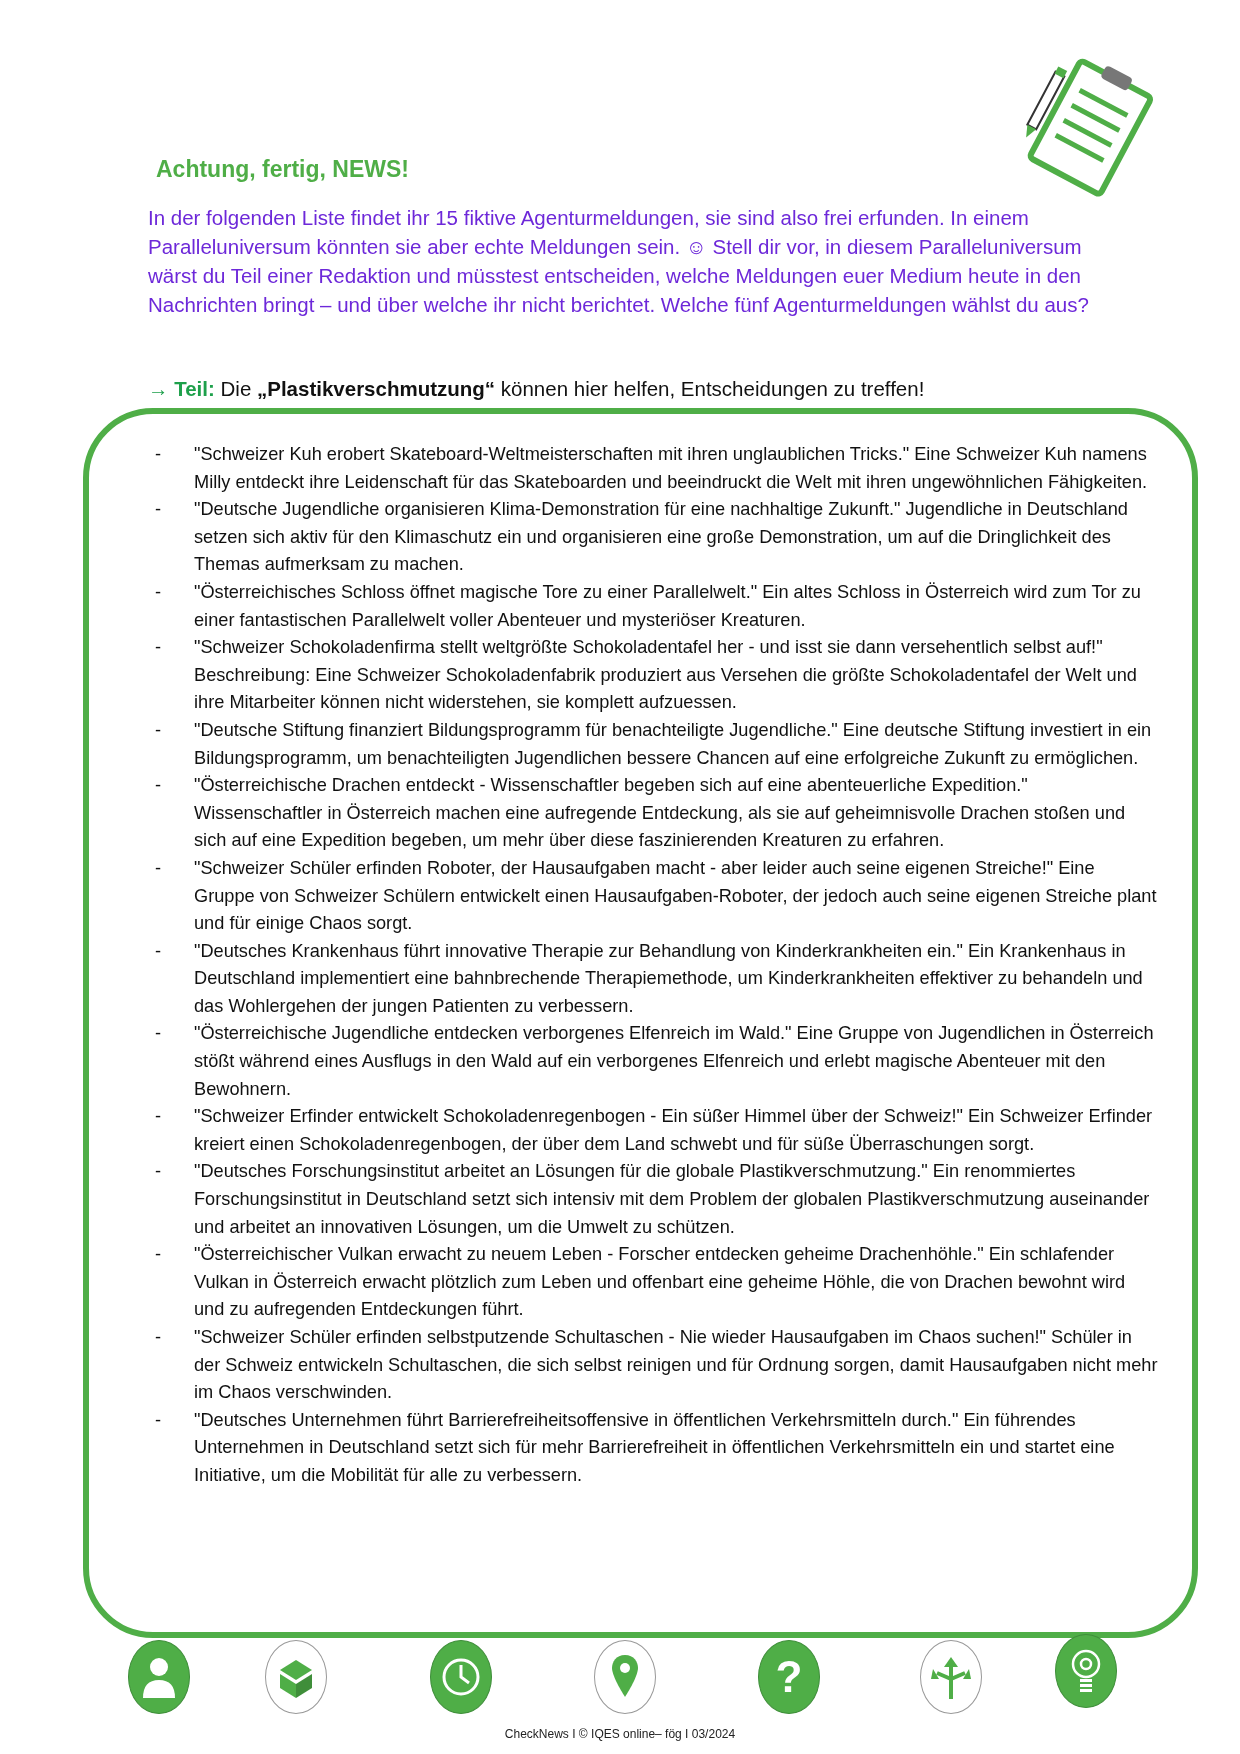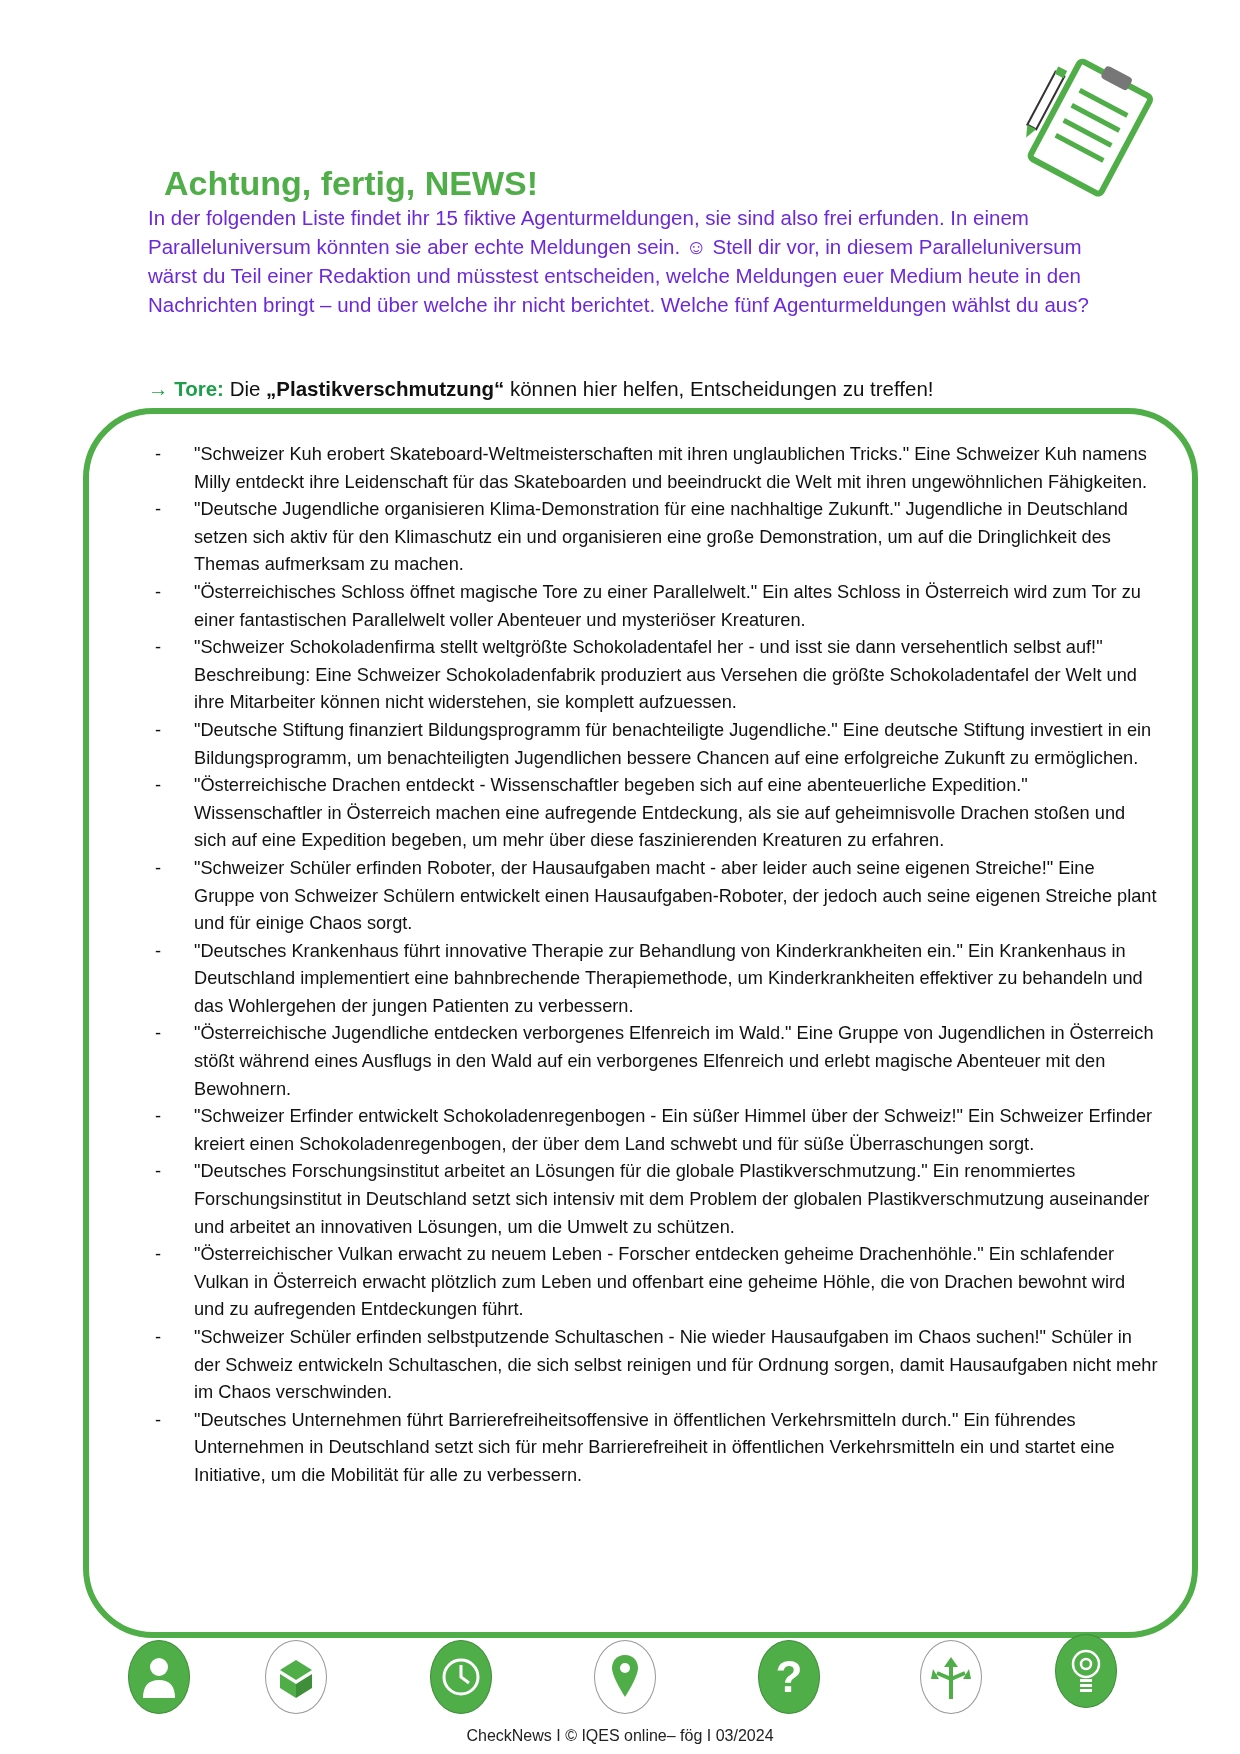--- a/index.html
+++ b/index.html
@@ -1,37 +1,37 @@
 <!DOCTYPE html>
 <html><head>
 <meta charset="utf-8">
 <style>
   html, body { margin:0; padding:0; background:#ffffff; }
   body { width:1240px; height:1754px; position:relative; overflow:hidden;
          font-family:"Liberation Sans", sans-serif; color:#111; }
   .clipboard { position:absolute; left:1005px; top:52px; width:150px; height:150px; }
-  .title { position:absolute; left:148px; top:148px; margin:16px;
-           font-size:34px; font-weight:bold; color:#4fae47; letter-spacing:0; }
+  .title { position:absolute; left:148px; top:148px; margin:8px;
+           font-size:23px; font-weight:bold; color:#4fae47; letter-spacing:0; }
   .intro { position:absolute; left:148px; top:203px; width:960px; margin:0;
            font-size:20.5px; line-height:29px; color:#6d28d9; }
   .tip { position:absolute; left:148px; top:374px; margin:0; font-size:20.5px; line-height:29px; }
   .tip .arrow, .tip .tip-label { color:#1ea04b; font-weight:bold; }
   .tip .tip-strong { font-weight:bold; }
   .box { position:absolute; left:83px; top:408px; width:1103px; height:1218px;
          border:6px solid #4fae47; border-radius:70px; box-sizing:content-box; }
   .news-list { position:absolute; left:148px; top:441px; width:1010px; margin:0; padding:0; list-style:none; }
   .news-item { position:relative; padding-left:46px; font-size:18.2px; line-height:27.6px; color:#111; }
   .news-item .dash { position:absolute; left:7px; top:0; }
   .icons { position:absolute; left:120px; top:1640px; width:1000px; height:80px; }
   .ic { position:absolute; top:0; width:60px; height:72px; border-radius:50%;
         display:flex; align-items:center; justify-content:center; }
   .ic.filled { background:#4fae47; border:1.5px solid #3f8e3a; }
   .ic.outline { background:#fff; border:1.5px solid #999; }
   .footer { position:absolute; left:0; width:1240px; top:1727px; text-align:center;
-            font-size:16px; color:#222; }
+            font-size:12px; color:#222; }
 </style>
 </head>
 <body>
 
 <div class="clipboard">
   <svg width="150" height="150" viewBox="0 0 150 150">
     <g transform="rotate(28 80 75)">
       <rect x="45" y="18" width="80" height="110" rx="4" fill="#fff" stroke="#4fae47" stroke-width="6"></rect>
       <rect x="70" y="10" width="30" height="14" rx="4" fill="#777"></rect>
       <line x1="58" y1="45" x2="112" y2="45" stroke="#4fae47" stroke-width="5"></line>
@@ -44,21 +44,21 @@
     </g>
   </svg>
 </div>
 
 <h1 class="title">Achtung, fertig, NEWS!</h1>
 
 <p class="intro">In der folgenden Liste findet ihr 15 fiktive Agenturmeldungen, sie sind also frei erfunden. In einem Paralleluniversum könnten sie aber echte Meldungen sein. ☺  Stell dir vor, in diesem Paralleluniversum wärst du Teil einer Redaktion und müsstest entscheiden, welche Meldungen euer Medium heute in den Nachrichten bringt – und über welche ihr nicht berichtet. Welche fünf Agenturmeldungen wählst du aus?</p>
 
 <p class="tip">
   <span class="arrow">→</span>
-  <span class="tip-label">Tore:</span><span> Die </span><span class="tip-strong">„Plastikverschmutzung“</span><span> können hier helfen, Entscheidungen zu treffen!</span>
+  <span class="tip-label">Teil:</span><span> Die </span><span class="tip-strong">„Plastikverschmutzung“</span><span> können hier helfen, Entscheidungen zu treffen!</span>
 </p>
 
 <div class="box"></div>
 
 <ul class="news-list">
   <li class="news-item"><span class="dash">-</span><span>"Schweizer Kuh erobert Skateboard-Weltmeisterschaften mit ihren unglaublichen Tricks." Eine Schweizer Kuh namens Milly entdeckt ihre Leidenschaft für das Skateboarden und beeindruckt die Welt mit ihren ungewöhnlichen Fähigkeiten.</span></li>
   <li class="news-item"><span class="dash">-</span><span>"Deutsche Jugendliche organisieren Klima-Demonstration für eine nachhaltige Zukunft." Jugendliche in Deutschland setzen sich aktiv für den Klimaschutz ein und organisieren eine große Demonstration, um auf die Dringlichkeit des Themas aufmerksam zu machen.</span></li>
   <li class="news-item"><span class="dash">-</span><span>"Österreichisches Schloss öffnet magische Tore zu einer Parallelwelt." Ein altes Schloss in Österreich wird zum Tor zu einer fantastischen Parallelwelt voller Abenteuer und mysteriöser Kreaturen.</span></li>
   <li class="news-item"><span class="dash">-</span><span>"Schweizer Schokoladenfirma stellt weltgrößte Schokoladentafel her - und isst sie dann versehentlich selbst auf!" Beschreibung: Eine Schweizer Schokoladenfabrik produziert aus Versehen die größte Schokoladentafel der Welt und ihre Mitarbeiter können nicht widerstehen, sie komplett aufzuessen.</span></li>
   <li class="news-item"><span class="dash">-</span><span>"Deutsche Stiftung finanziert Bildungsprogramm für benachteiligte Jugendliche." Eine deutsche Stiftung investiert in ein Bildungsprogramm, um benachteiligten Jugendlichen bessere Chancen auf eine erfolgreiche Zukunft zu ermöglichen.</span></li>

